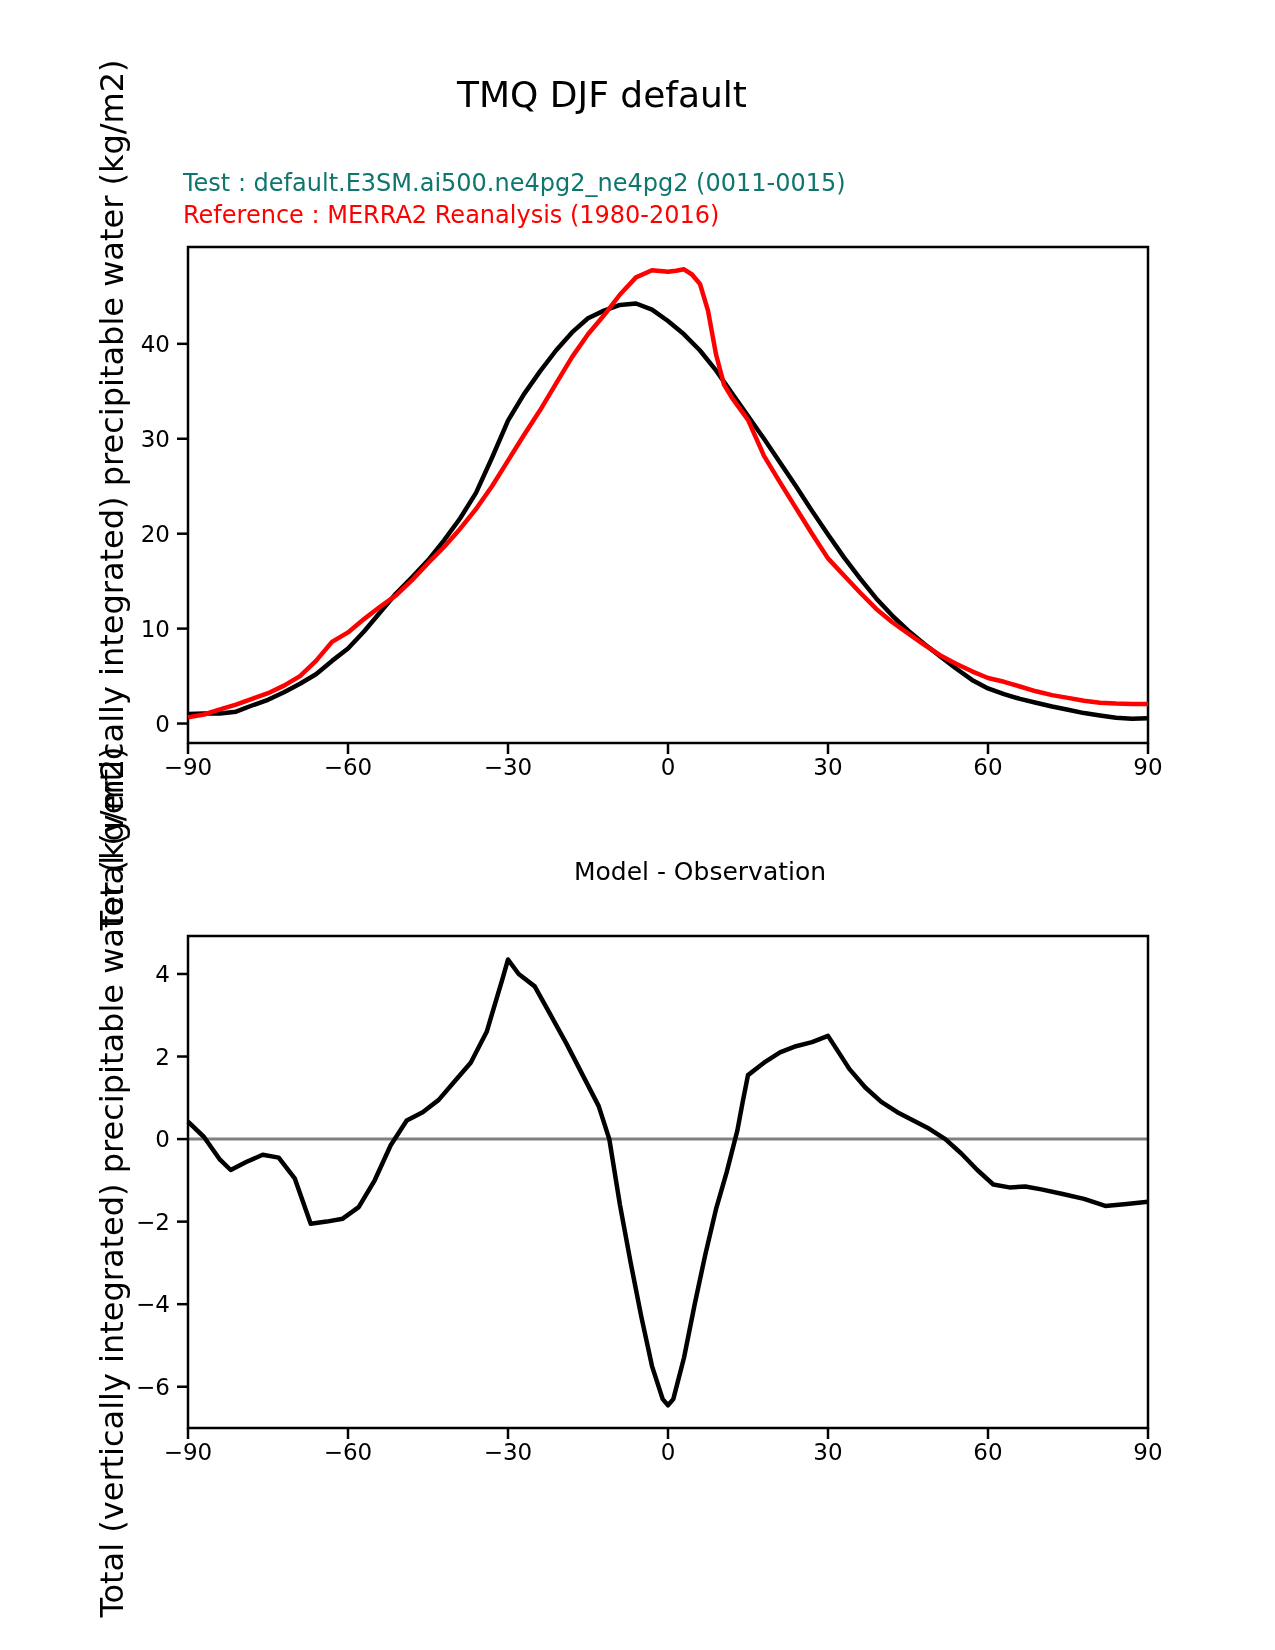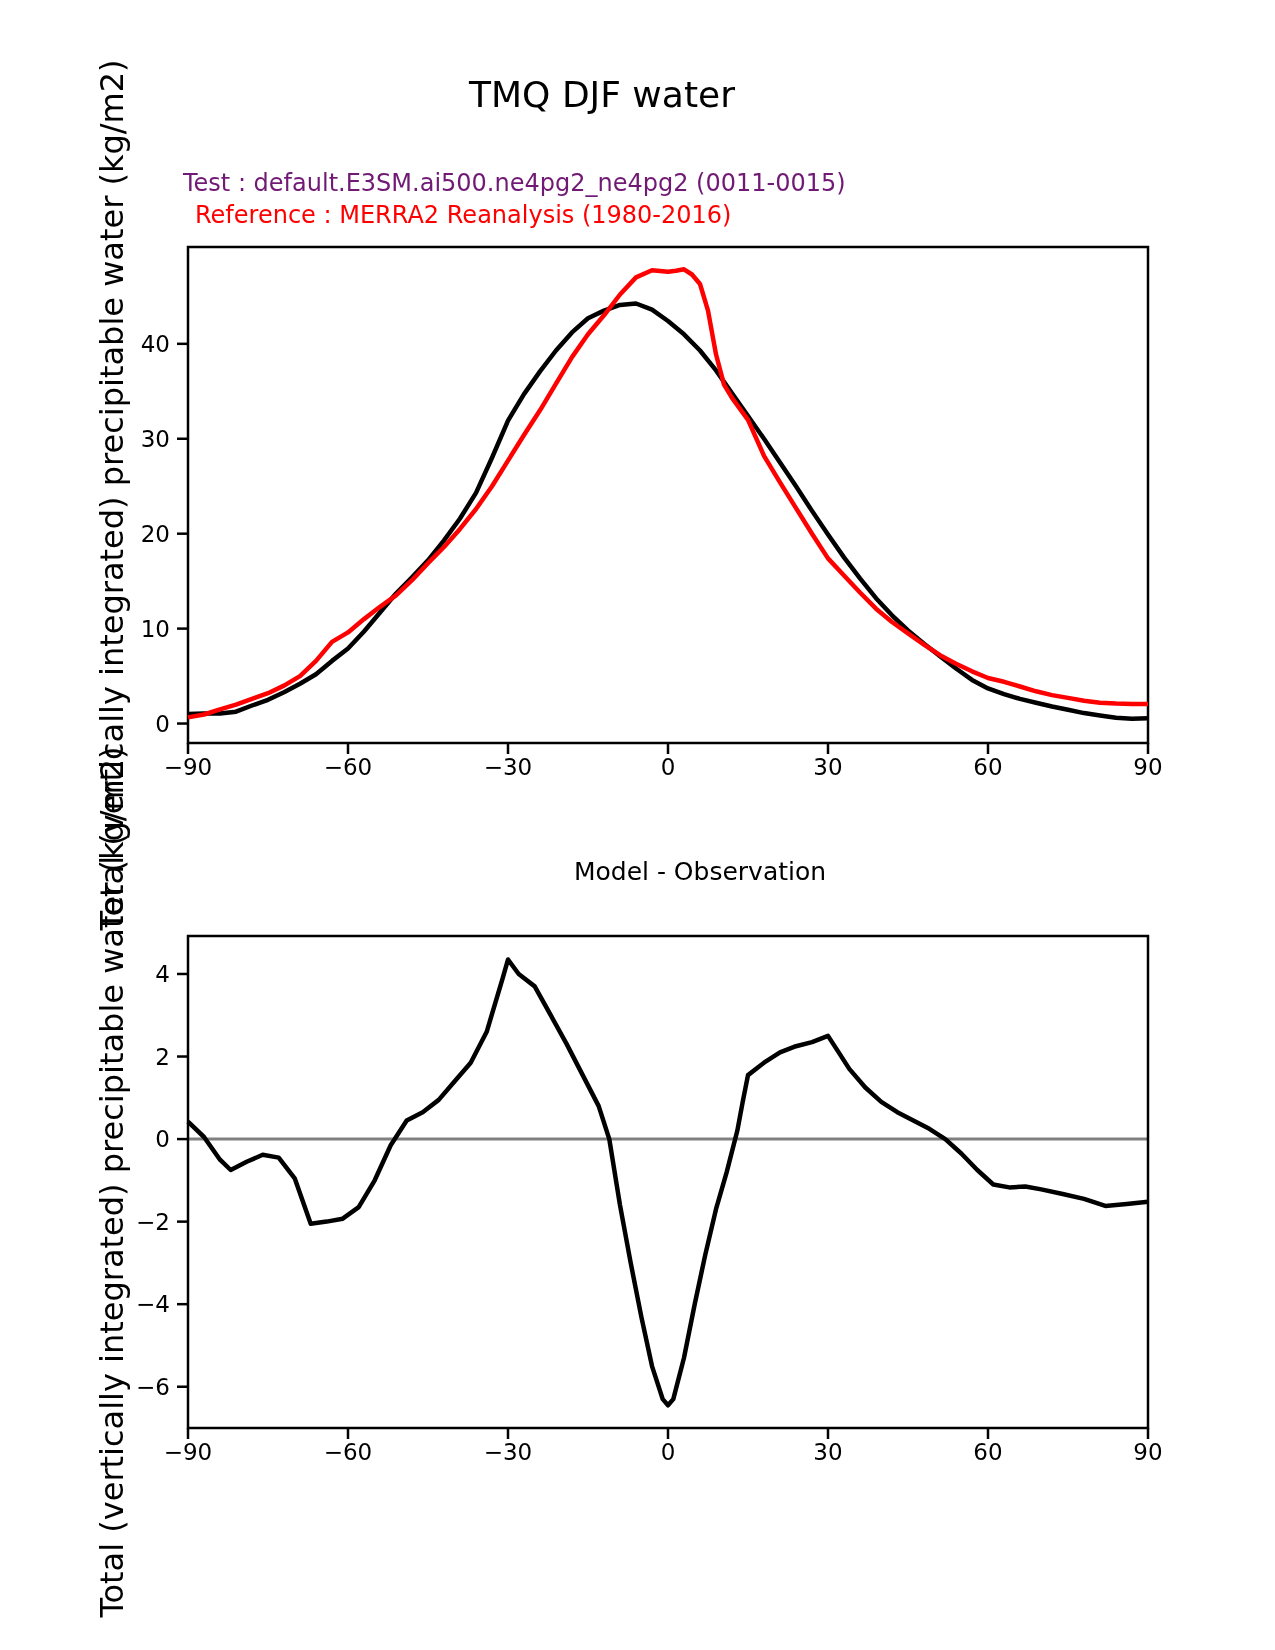--- a/index.html
+++ b/index.html
@@ -2,36 +2,36 @@
 <html><head>
 <meta charset="utf-8">
 <style>
   html,body{margin:0;padding:0;}
   body{
     width:1275px;height:1650px;background:#ffffff;position:relative;overflow:hidden;
     font-family:"DejaVu Sans","Liberation Sans",sans-serif;
   }
   .abs{position:absolute;white-space:nowrap;}
   #main-title{top:74px;left:602px;transform:translateX(-50%);font-size:36px;color:#000;line-height:42px;}
-  #subtitle-test{top:168px;left:183px;font-size:24px;color:#701a75;line-height:30px;}
-  #subtitle-ref{top:200px;left:183px;font-size:24px;color:#ff0000;line-height:30px;margin-left:12px;}
+  #subtitle-test{top:168px;left:183px;font-size:24px;color:#0f766e;line-height:30px;}
+  #subtitle-ref{top:200px;left:183px;font-size:24px;color:#ff0000;line-height:30px;}
   #diff-title{top:857px;left:668px;transform:translateX(-50%);font-size:25px;color:#000;line-height:30px;margin-left:32px;}
   .ylab{
     font-size:32px;color:#000;
     transform:translate(-50%,-50%) rotate(-90deg);
     transform-origin:center center;
   }
   #ylabel-top{top:495px;left:112px;}
   #ylabel-bottom{top:1182px;left:112px;}
   #chart-svg{position:absolute;top:0;left:0;}
 </style>
 </head>
 <body>
 
-<div class="abs" id="main-title">TMQ DJF water</div>
+<div class="abs" id="main-title">TMQ DJF default</div>
 <div class="abs" id="subtitle-test">Test : default.E3SM.ai500.ne4pg2_ne4pg2 (0011-0015)</div>
 <div class="abs" id="subtitle-ref">Reference : MERRA2 Reanalysis (1980-2016)</div>
 
 <div class="abs ylab" id="ylabel-top">Total (vertically integrated) precipitable water (kg/m2)</div>
 <div class="abs ylab" id="ylabel-bottom">Total (vertically integrated) precipitable water (kg/m2)</div>
 
 <div class="abs" id="diff-title">Model - Observation</div>
 
 <svg id="chart-svg" width="1275" height="1650">
     <rect x="188" y="247" width="960" height="496" fill="none" stroke="#000000" stroke-width="2.5"></rect>

